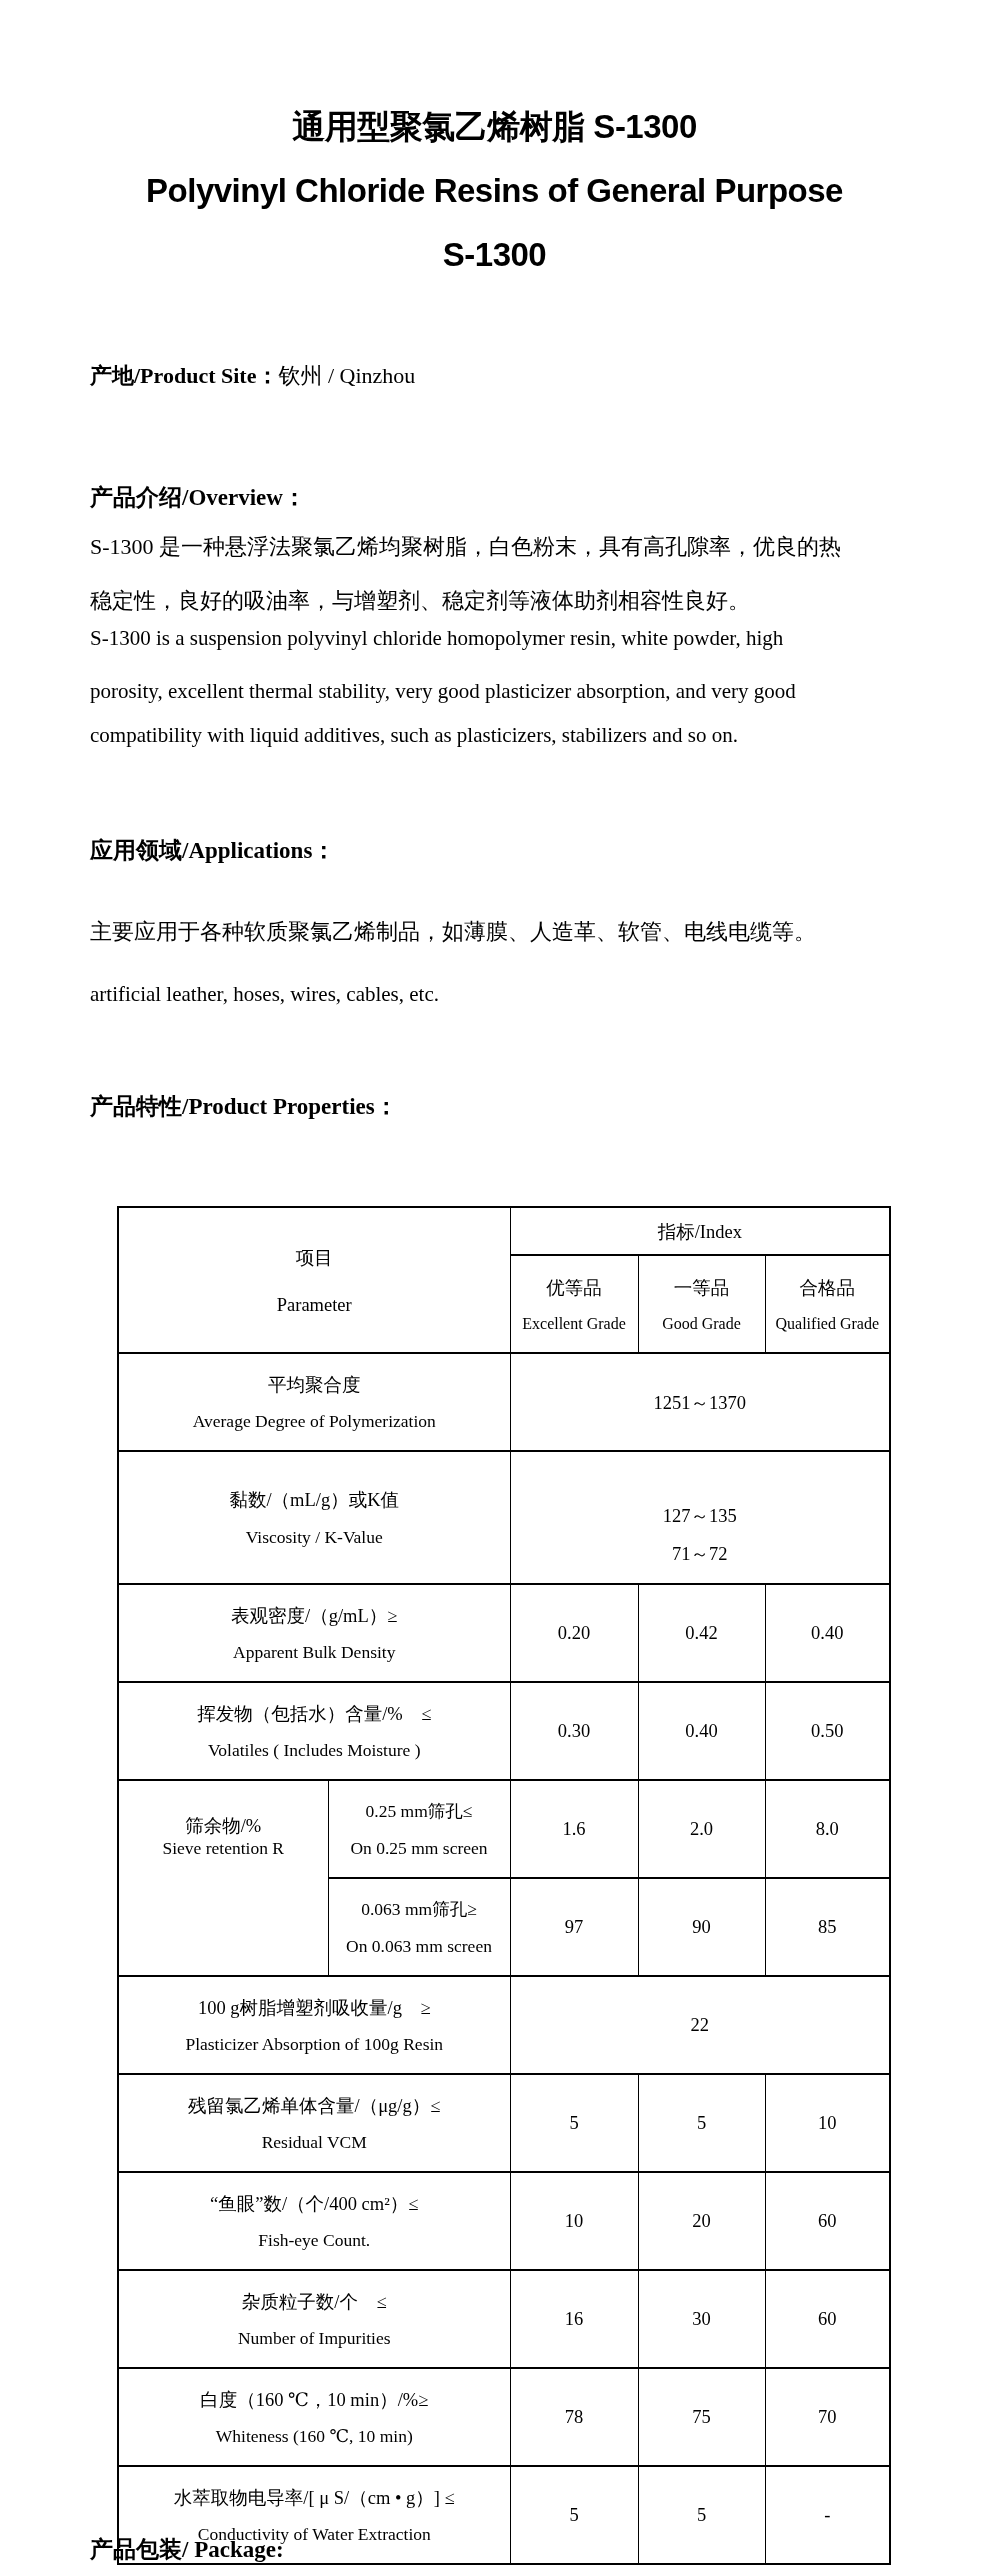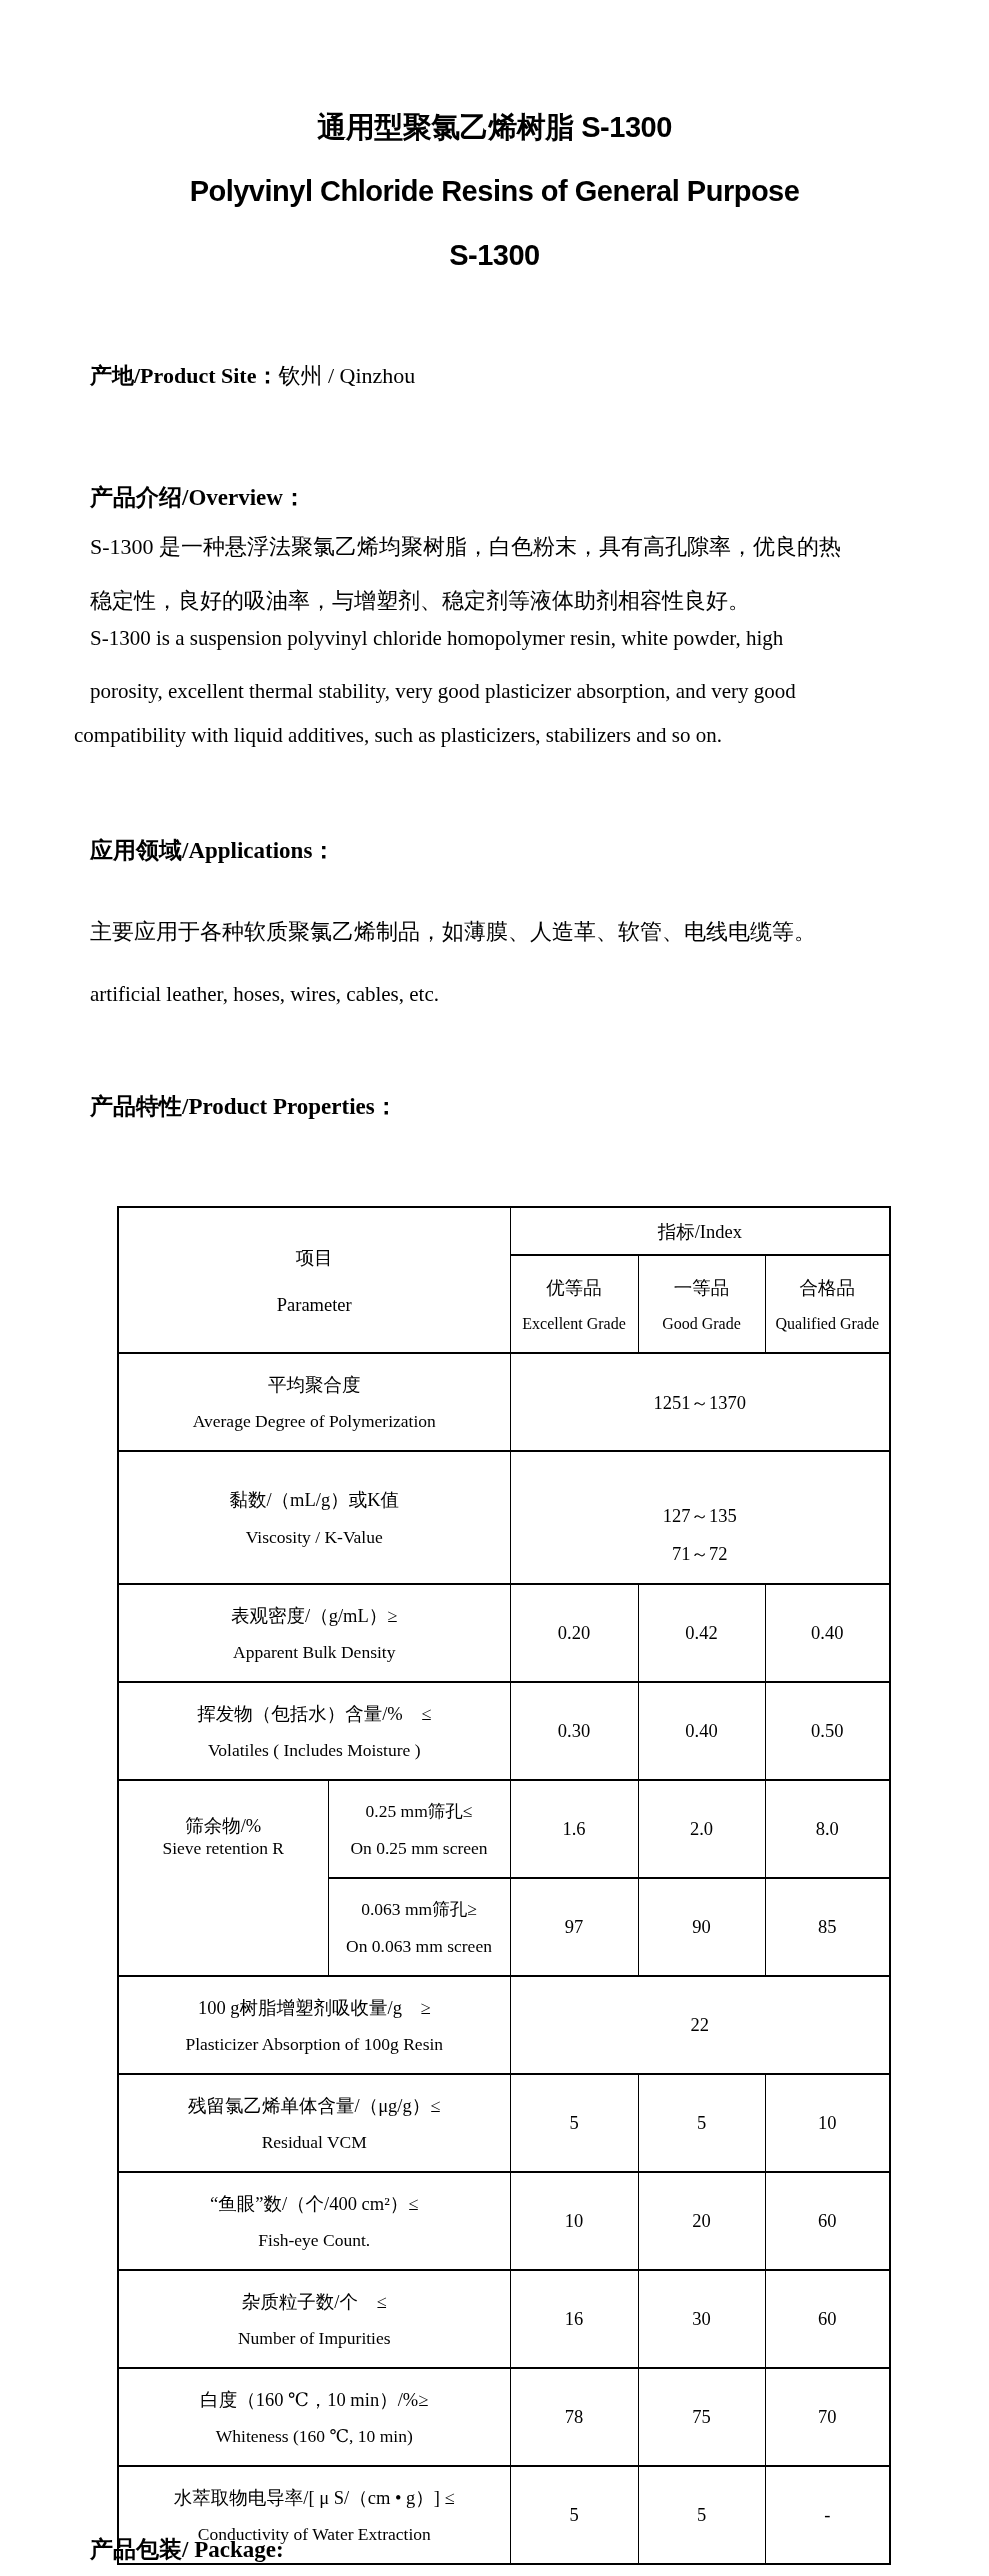--- a/index.html
+++ b/index.html
@@ -15,21 +15,21 @@
   .abs { position: absolute; white-space: nowrap; }
   .title-block {
     position: absolute;
     top: 95px;
     left: 0;
     width: 100%;
     text-align: center;
     font-family: "Liberation Sans", "DejaVu Sans", sans-serif;
     font-weight: bold;
   }
-  .title-line { font-size: 29px; line-height: 64px; letter-spacing: -0.5px; }
+  .title-line { font-size: 33px; line-height: 64px; letter-spacing: -0.5px; }
   .site-line { top: 361px; left: 90px; font-size: 22px; }
   .site-label { font-weight: bold; }
   .heading { font-weight: bold; font-size: 23px; }
   .body-zh { font-size: 22px; }
   .body-en { font-size: 21px; }
 
   table.props {
     position: absolute;
     top: 1206px;
     left: 117px;
@@ -70,21 +70,21 @@
 
   <div class="abs site-line">
     <span class="site-label">产地/Product Site：</span><span class="site-value">钦州 / Qinzhou</span>
   </div>
 
   <div class="abs heading" style="top:482px; left:90px;">产品介绍/Overview：</div>
   <div class="abs body-zh" style="top:532px; left:90px;">S-1300 是一种悬浮法聚氯乙烯均聚树脂，白色粉末，具有高孔隙率，优良的热</div>
   <div class="abs body-zh" style="top:586px; left:90px;">稳定性，良好的吸油率，与增塑剂、稳定剂等液体助剂相容性良好。</div>
   <div class="abs body-en" style="top:626px; left:90px;">S-1300 is a suspension polyvinyl chloride homopolymer resin, white powder, high</div>
   <div class="abs body-en" style="top:679px; left:90px;">porosity, excellent thermal stability, very good plasticizer absorption, and very good</div>
-  <div class="abs body-en" style="top:723px; left:74px;">compatibility with liquid additives, such as plasticizers, stabilizers and so on.</div>
+  <div class="abs body-en" style="top:723px; left:90px;">compatibility with liquid additives, such as plasticizers, stabilizers and so on.</div>
 
   <div class="abs heading" style="top:835px; left:90px;">应用领域/Applications：</div>
   <div class="abs body-zh" style="top:891px; left:90px;margin-top:26px;">主要应用于各种软质聚氯乙烯制品，如薄膜、人造革、软管、电线电缆等。</div>
   <div class="abs body-en" style="top:982px; left:90px;">artificial leather, hoses, wires, cables, etc.</div>
 
   <div class="abs heading" style="top:1091px; left:90px;">产品特性/Product Properties：</div>
 
   <table class="props">
     <colgroup>
       <col style="width:210px">

